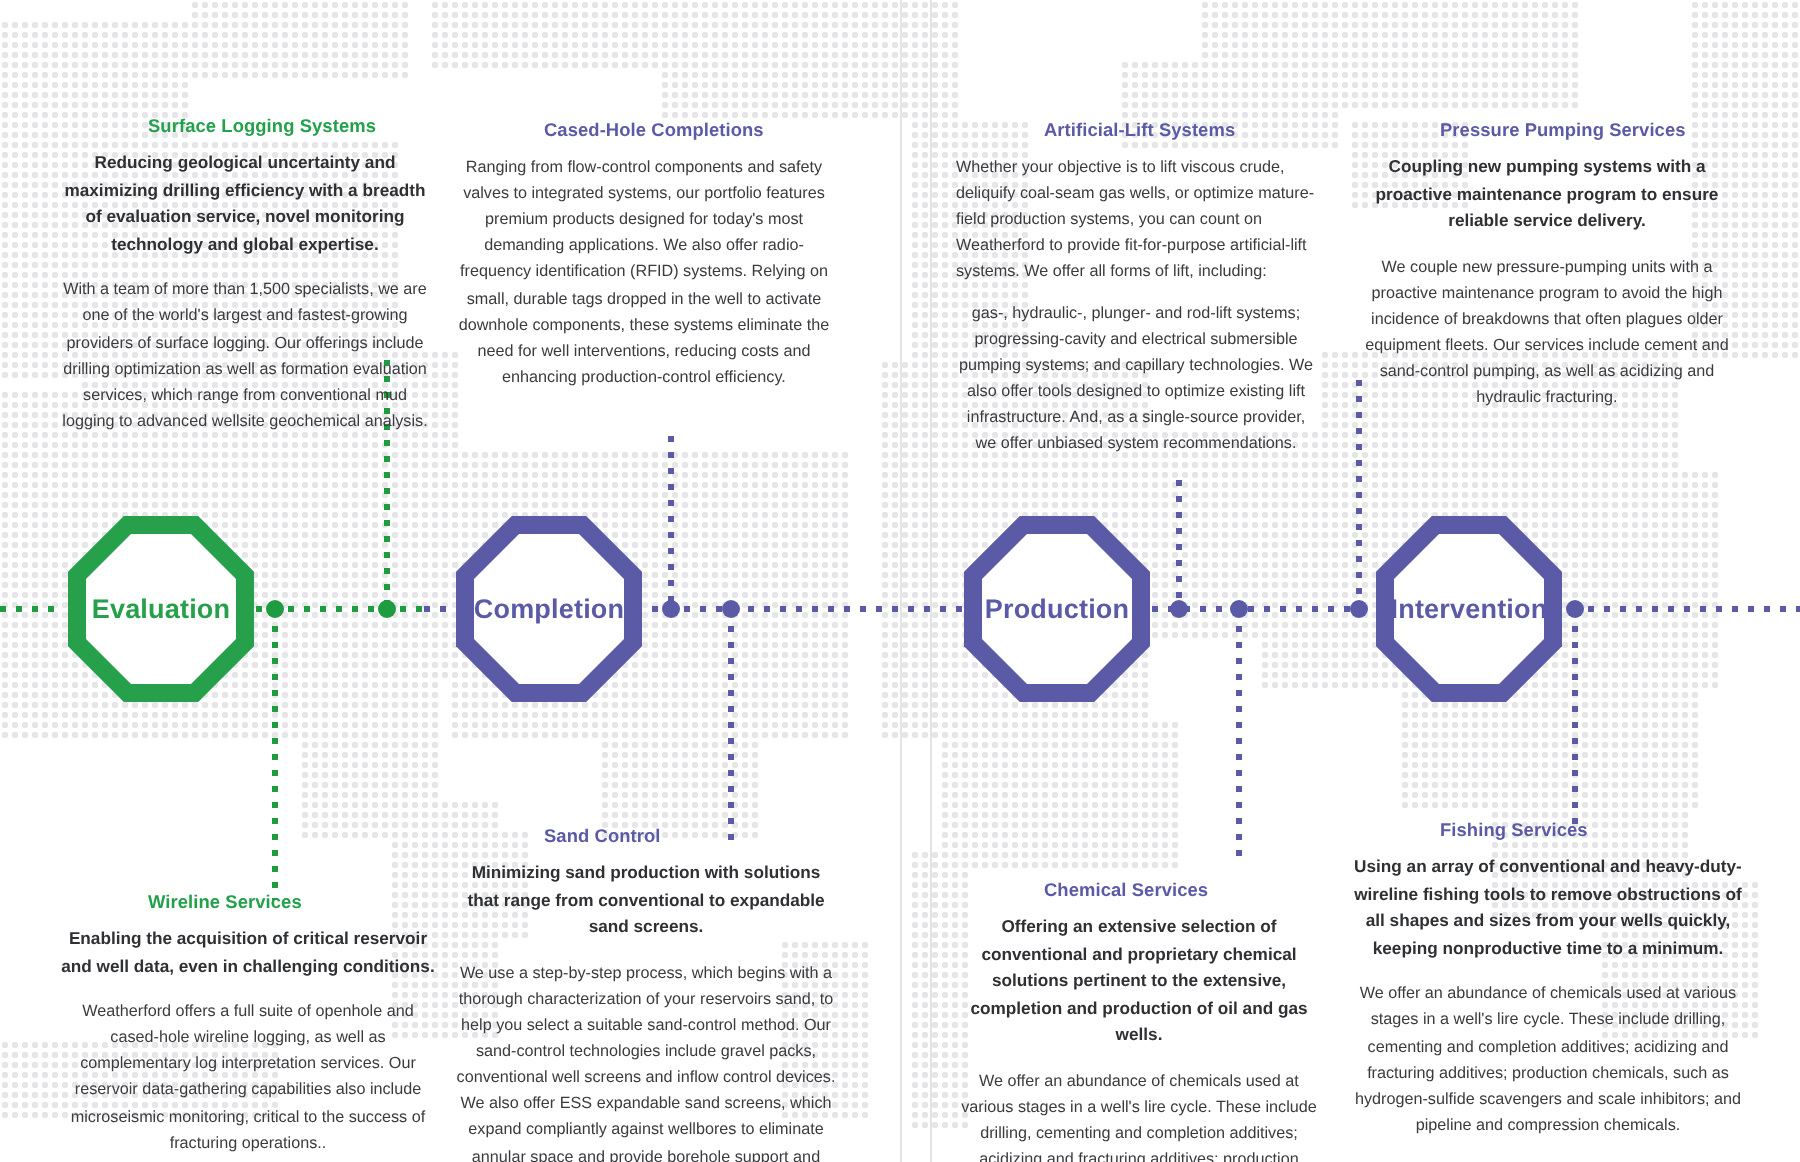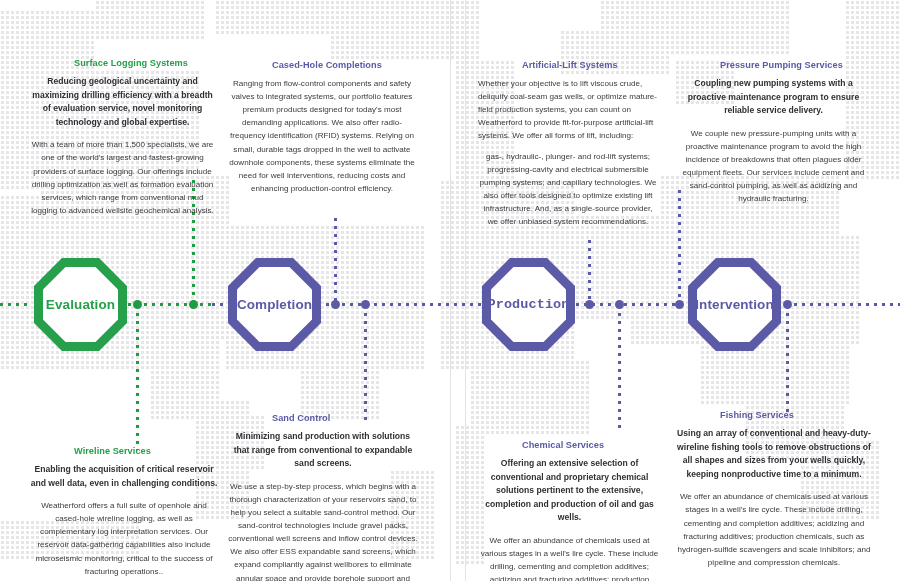--- a/index.html
+++ b/index.html
@@ -173,21 +173,21 @@
     <div class="oct-inner"></div>
     <span class="node-label" style="color:#5b5aa6;">Completion</span>
   </div>
 
   <div class="node" style="left:34px; top:258px; width:93px; height:93px; color:#26a04a;">
     <div class="oct"></div>
     <div class="oct-inner"></div>
     <span class="node-label" style="color:#26a04a;">Evaluation</span>
   </div>
 
-  <div class="node" style="left:482px; top:258px; width:93px; height:93px; color:#5b5aa6;font-family:Liberation Mono, monospace;">
+  <div class="node" style="left:482px; top:258px; width:93px; height:93px; color:#5b5aa6;">
     <div class="oct"></div>
     <div class="oct-inner"></div>
     <span class="node-label" style="color:#5b5aa6;">Production</span>
   </div>
 
   <div class="node" style="left:688px; top:258px; width:93px; height:93px; color:#5b5aa6;">
     <div class="oct"></div>
     <div class="oct-inner"></div>
     <span class="node-label" style="color:#5b5aa6;">Intervention</span>
   </div>

